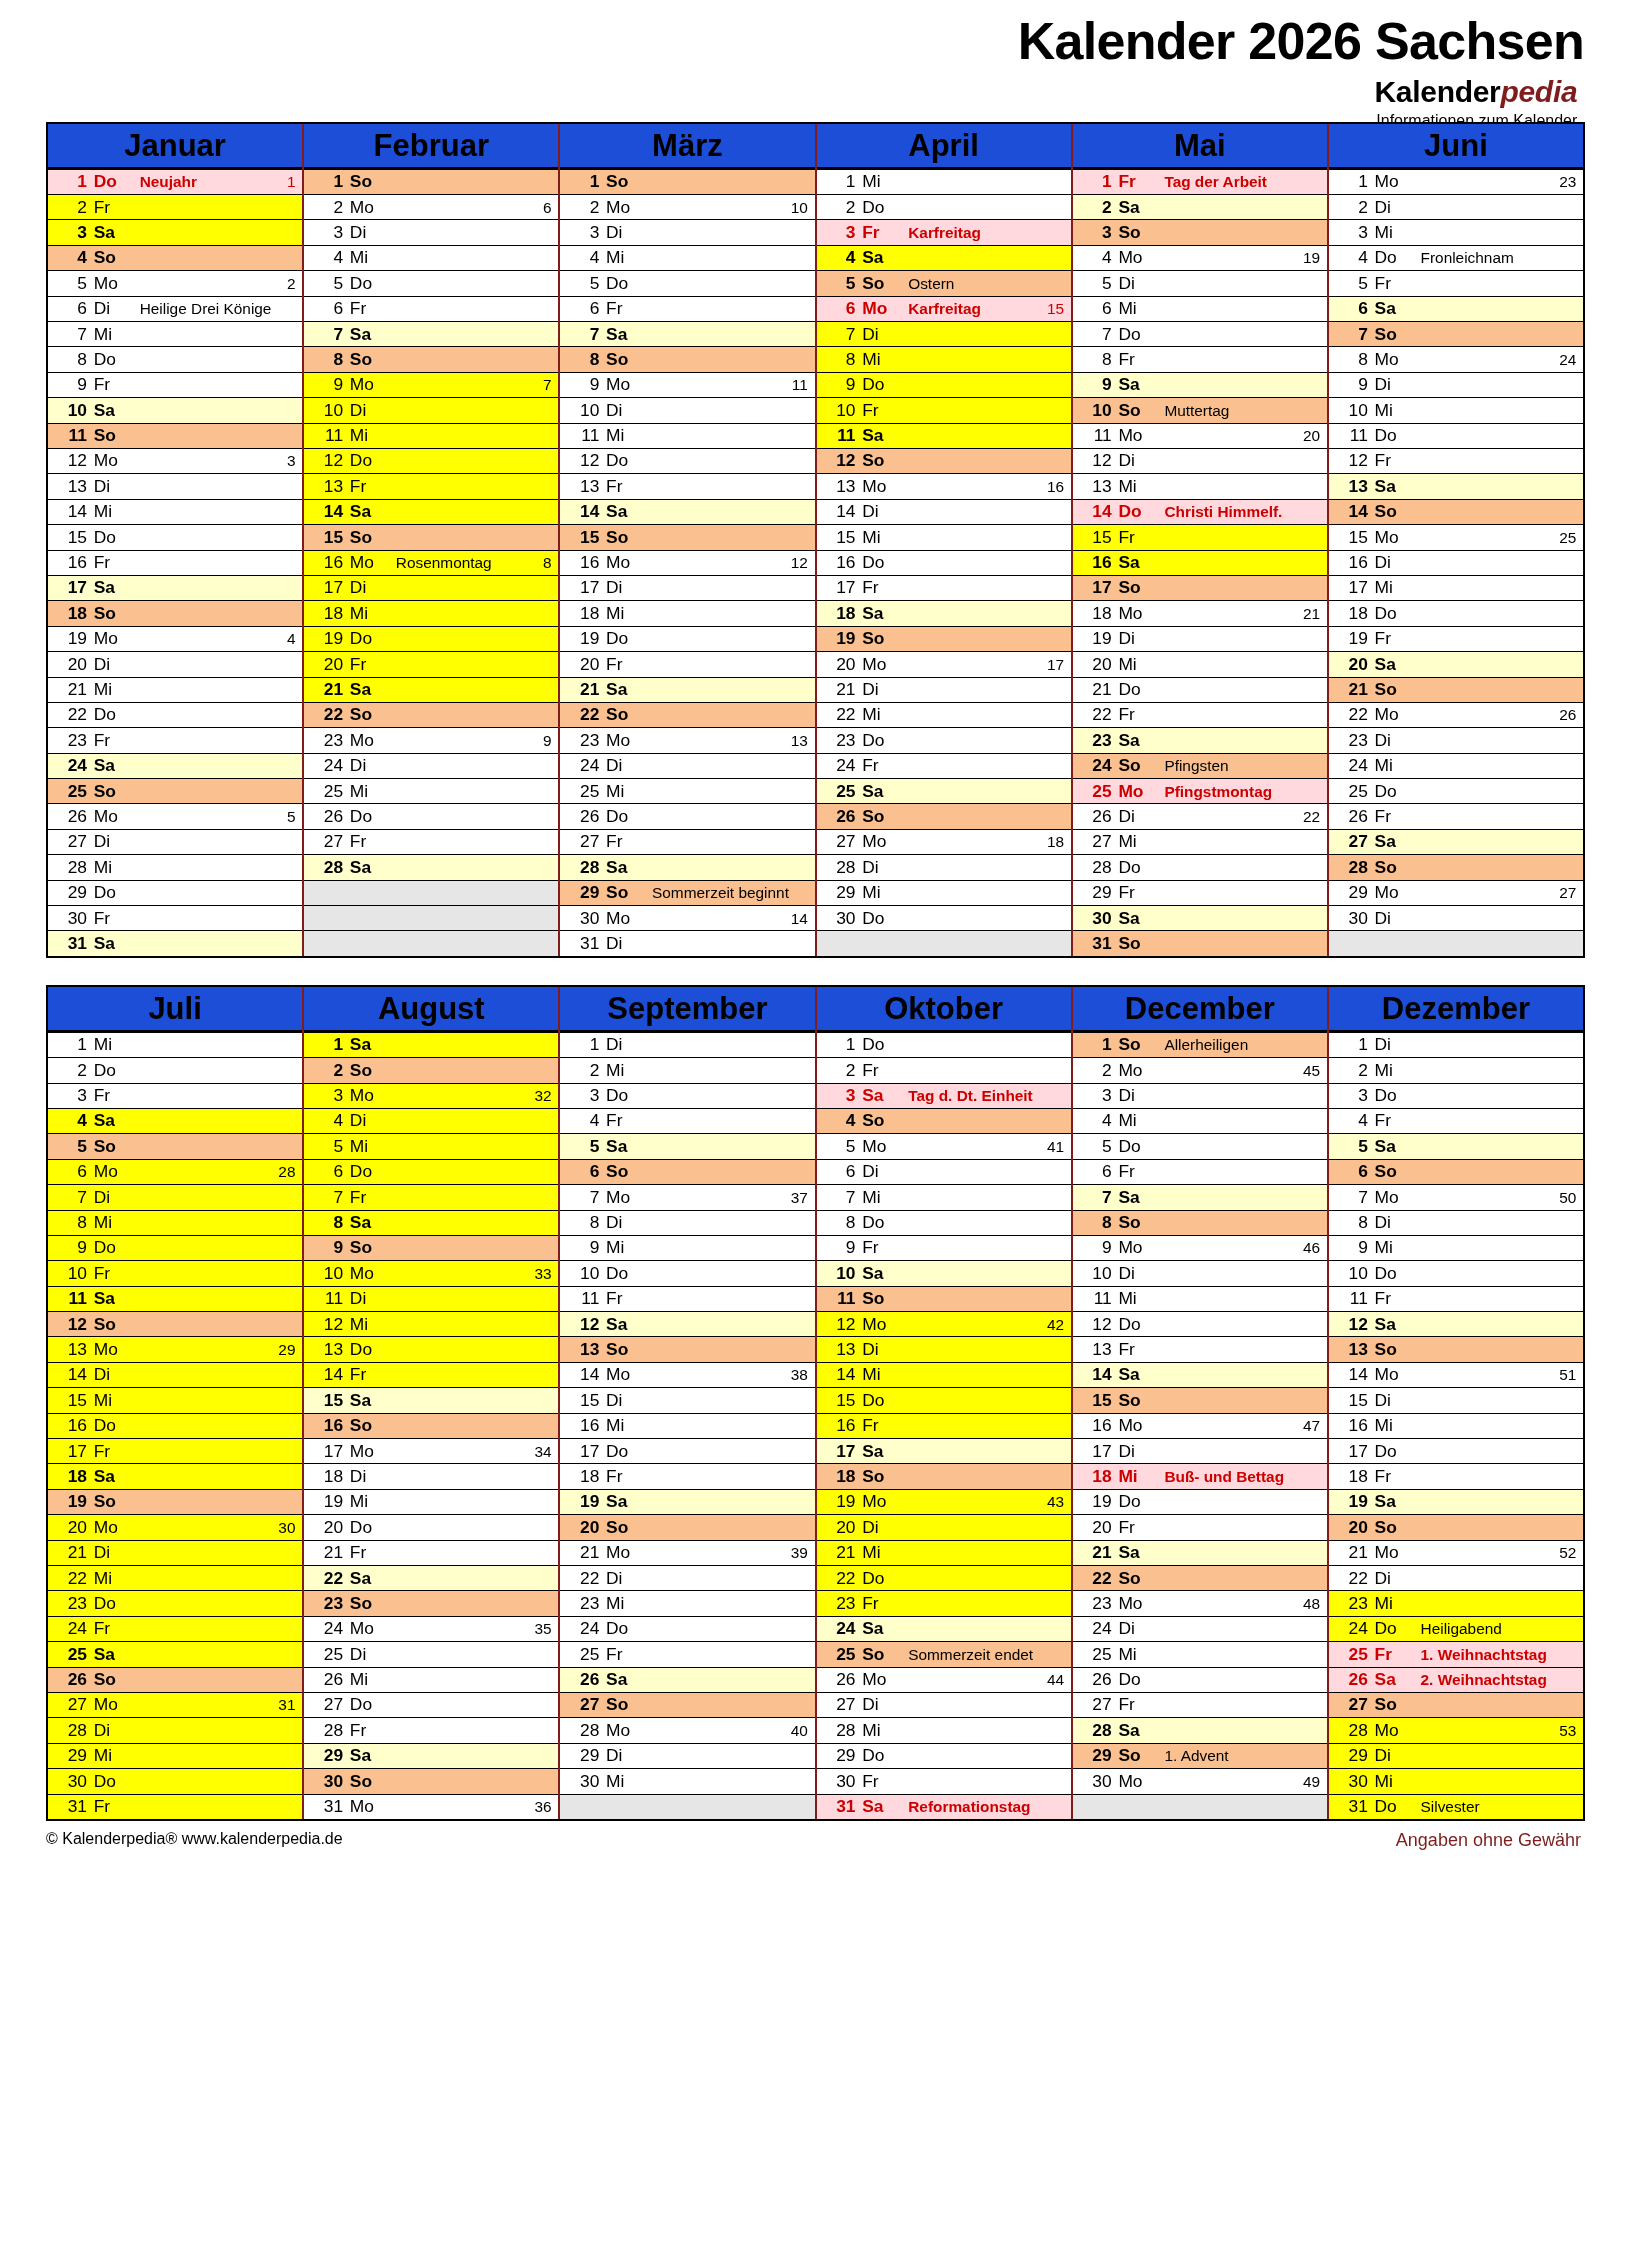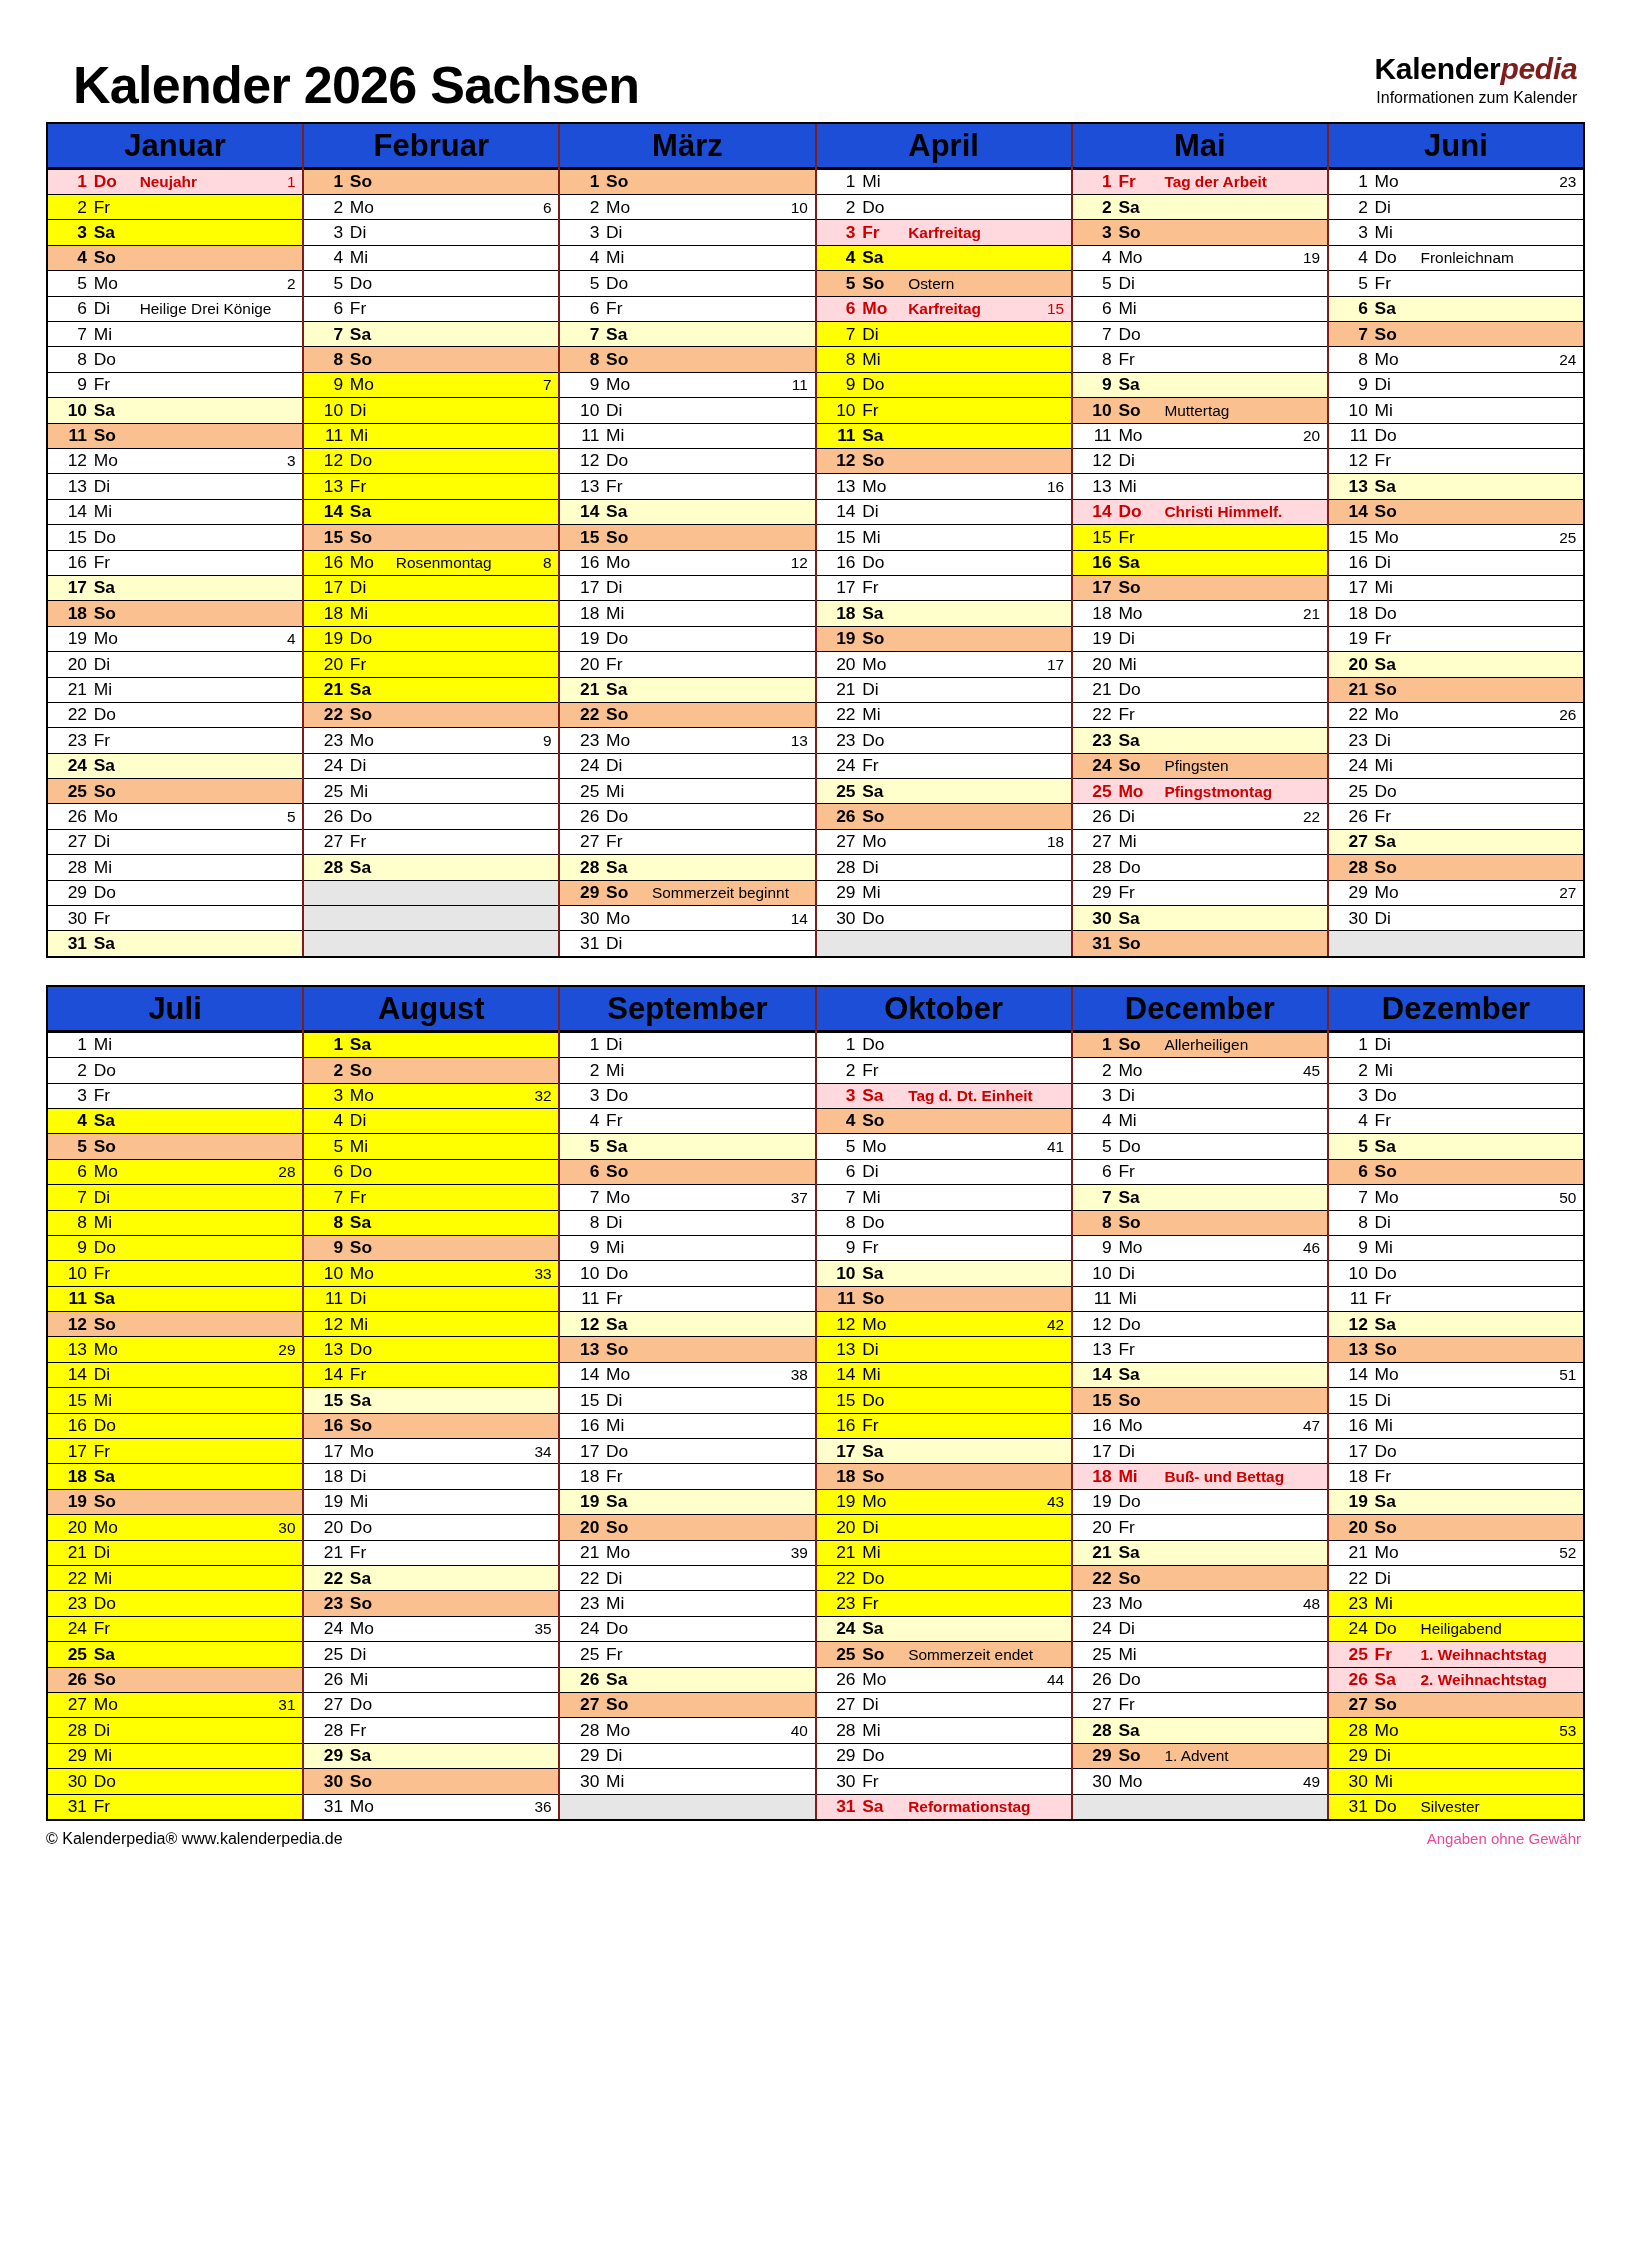--- a/index.html
+++ b/index.html
@@ -5,21 +5,21 @@
   html, body { margin:0; padding:0; }
   body {
     width:1630px; height:2261px;
     background:#ffffff;
     font-family:"Liberation Sans", sans-serif;
     -webkit-font-smoothing:none;
   }
   .page { position:relative; width:1630px; height:2261px; box-sizing:border-box; padding:0 46px; }
 
   
-  .header { display:flex; align-items:flex-end; justify-content:space-between; height:107px; padding-top:14.7px; }
+  .header { display:flex; align-items:flex-end; justify-content:space-between; height:107px; padding-top:14.7px;flex-direction:column; }
   .title { font-size:52px; font-weight:bold; color:#000; letter-spacing:-0.7px; line-height:1; padding-bottom:10.7px; padding-left:27px; }
   .brandbox { text-align:right; padding-bottom:14.7px; padding-right:6.7px; }
   .brand { font-size:30px; line-height:1; letter-spacing:-0.3px; }
   .brand .b1 { color:#000; font-weight:bold; }
   .brand .b2 { color:#7f1d1d; font-weight:bold; font-style:italic; }
   .brandsub { font-size:16px; color:#000; margin-top:4.7px; letter-spacing:0px; }
 
   
   .block { width:1539px; margin:0 auto; border:2px solid #000; box-sizing:border-box; }
   .block + .block { margin-top:27px; }
@@ -57,21 +57,21 @@
   .v-hol  { background:#ffd9dd; color:#cc0000; }
   .v-hol .dnum, .v-hol .dwd, .v-hol .dnote { color:#cc0000; font-weight:bold; }
   .v-fer  { background:#ffff00; }
   .v-fer-sat { background:#ffff00; }
   .v-fer-sat .dnum, .v-fer-sat .dwd { font-weight:bold; }
   .v-empty { background:#e6e6e6; }
 
   
   .footer { width:1539px; margin:9.4px auto 0; display:flex; justify-content:space-between; align-items:flex-start; }
   .f-left { font-size:16px; color:#000; }
-  .f-right { font-size:15px; color:#ec4899; padding-right:4px; }
+  .f-right { font-size:18px; color:#7f1d1d; padding-right:4px; }
 </style>
 </head>
 <body>
 
 <div class="page">
 
   <div class="header">
     <div class="title">Kalender 2026 Sachsen</div>
     <div class="brandbox">
       <div class="brand"><span class="b1">Kalender</span><span class="b2">pedia</span></div>

